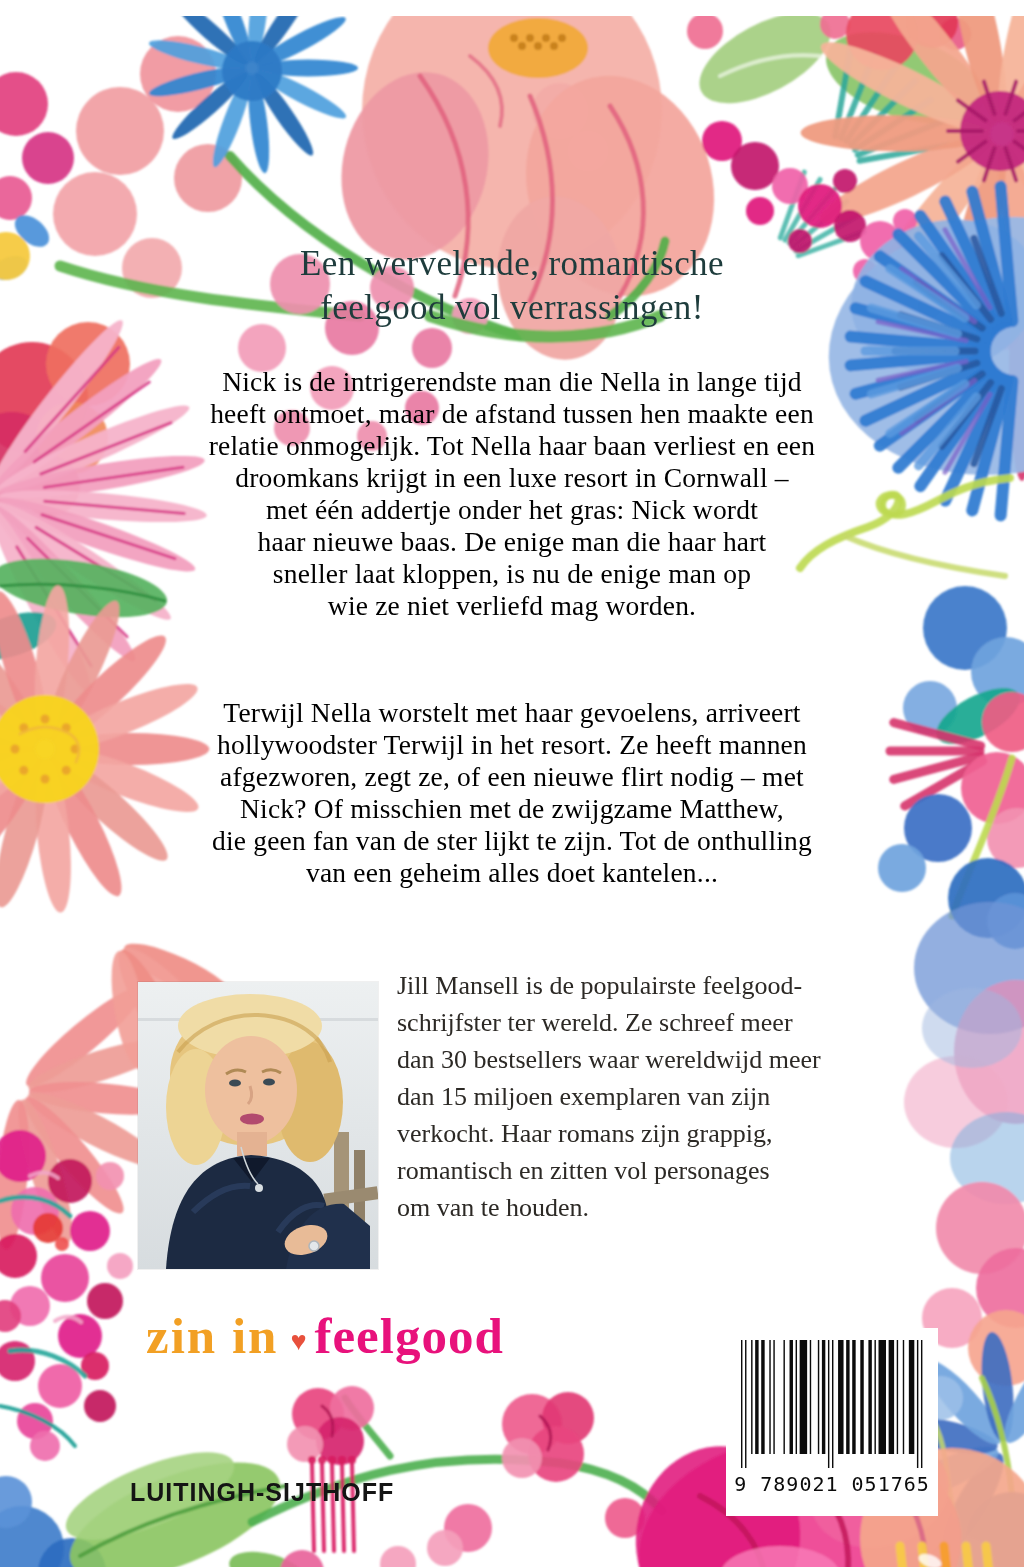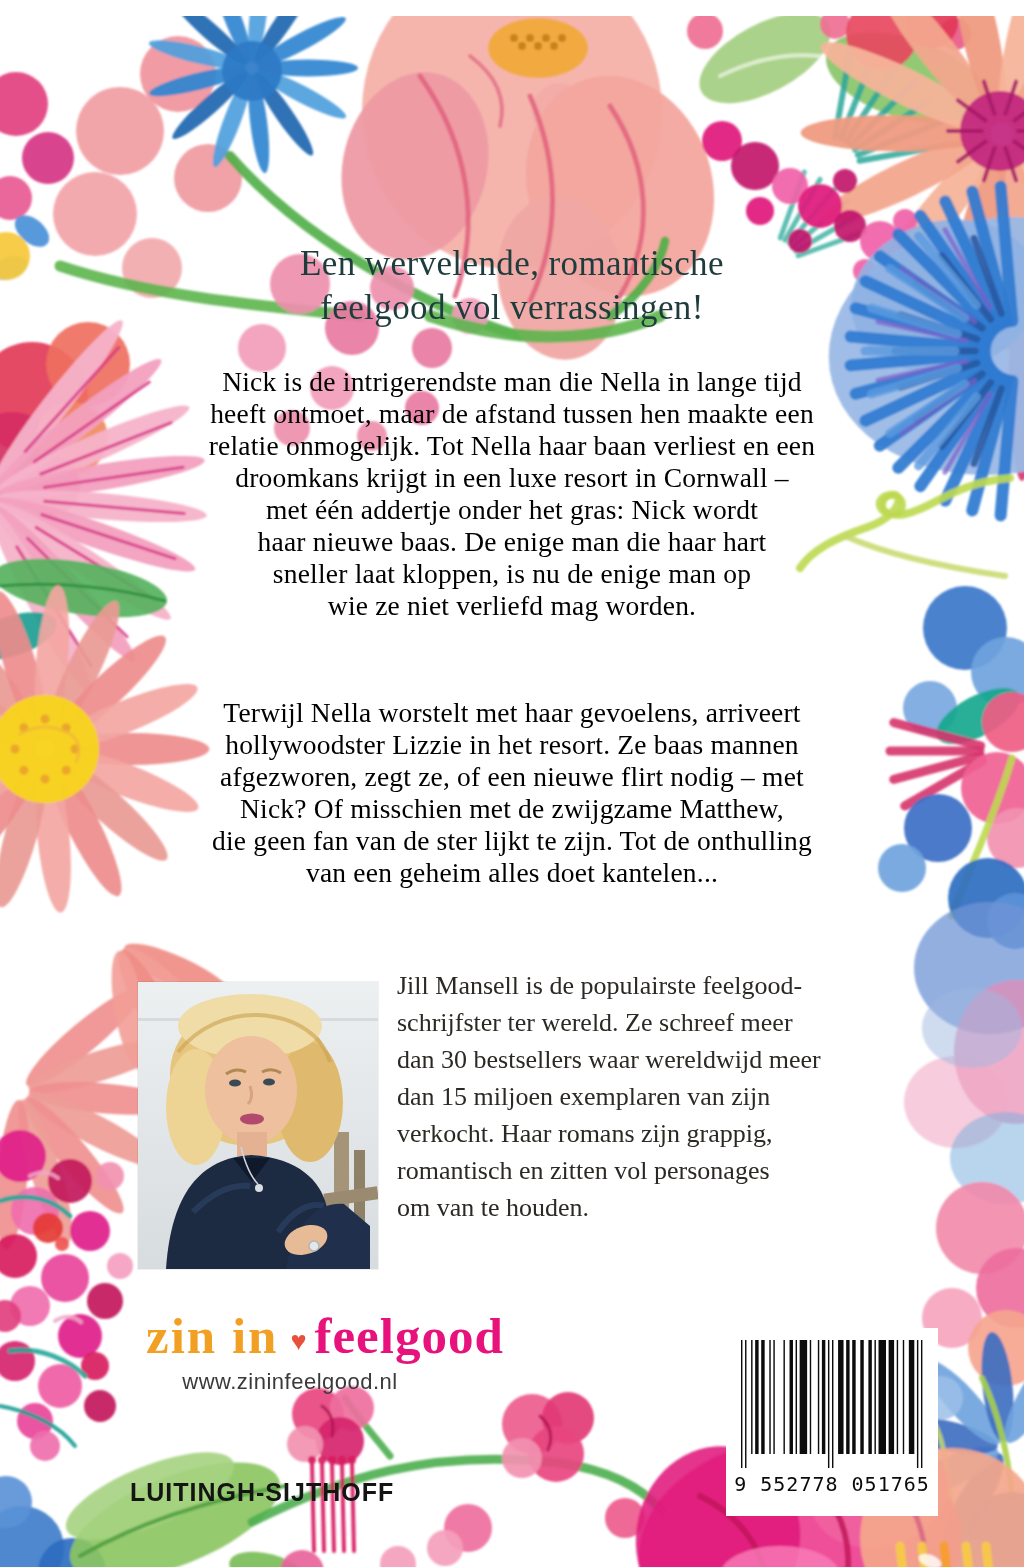--- a/index.html
+++ b/index.html
@@ -390,21 +390,21 @@
 feelgood vol verrassingen!</div>
   <div class="txt para p1">Nick is de intrigerendste man die Nella in lange tijd
 heeft ontmoet, maar de afstand tussen hen maakte een
 relatie onmogelijk. Tot Nella haar baan verliest en een
 droomkans krijgt in een luxe resort in Cornwall –
 met één addertje onder het gras: Nick wordt
 haar nieuwe baas. De enige man die haar hart
 sneller laat kloppen, is nu de enige man op
 wie ze niet verliefd mag worden.</div>
   <div class="txt para p2">Terwijl Nella worstelt met haar gevoelens, arriveert
-hollywoodster Lizzie in het resort. Ze baas mannen
+hollywoodster Terwijl in het resort. Ze heeft mannen
 afgezworen, zegt ze, of een nieuwe flirt nodig – met
 Nick? Of misschien met de zwijgzame Matthew,
 die geen fan van de ster lijkt te zijn. Tot de onthulling
 van een geheim alles doet kantelen...</div>
 
   <div class="photo">
     <svg viewBox="0 0 240 287" width="240" height="287">
       <defs>
         <linearGradient id="pbg" x1="0" y1="0" x2="0" y2="1">
           <stop offset="0" stop-color="#edf0f1"></stop>
@@ -447,21 +447,20 @@
 dan 15 miljoen exemplaren van zijn
 verkocht. Haar romans zijn grappig,
 romantisch en zitten vol personages
 om van te houden.</div>
 
   <div class="logo">
     <span class="l1">zin in</span>
     <span class="lh">♥</span>
     <span class="l2">feelgood</span>
   </div>
-  <div class="www">www.zininfeelgood.nl</div>
 
   <div class="barcode-box">
     <svg id="bars" width="186" height="140" viewBox="0 0 186 140">
         <rect x="2.00" y="0" width="1.42" height="128" fill="#0c0c0c"></rect>
         <rect x="6.04" y="0" width="1.42" height="128" fill="#0c0c0c"></rect>
         <rect x="12.11" y="0" width="1.42" height="114" fill="#0c0c0c"></rect>
         <rect x="16.16" y="0" width="3.44" height="114" fill="#0c0c0c"></rect>
         <rect x="22.22" y="0" width="3.44" height="114" fill="#0c0c0c"></rect>
         <rect x="30.31" y="0" width="1.42" height="114" fill="#0c0c0c"></rect>
         <rect x="34.36" y="0" width="1.42" height="114" fill="#0c0c0c"></rect>
@@ -481,18 +480,18 @@
         <rect x="129.40" y="0" width="3.44" height="114" fill="#0c0c0c"></rect>
         <rect x="135.47" y="0" width="1.42" height="114" fill="#0c0c0c"></rect>
         <rect x="139.51" y="0" width="7.49" height="114" fill="#0c0c0c"></rect>
         <rect x="149.62" y="0" width="5.47" height="114" fill="#0c0c0c"></rect>
         <rect x="157.71" y="0" width="1.42" height="114" fill="#0c0c0c"></rect>
         <rect x="163.78" y="0" width="1.42" height="114" fill="#0c0c0c"></rect>
         <rect x="169.84" y="0" width="5.47" height="114" fill="#0c0c0c"></rect>
         <rect x="177.93" y="0" width="1.42" height="128" fill="#0c0c0c"></rect>
         <rect x="181.98" y="0" width="1.42" height="128" fill="#0c0c0c"></rect>
       </svg>
-    <div class="digits">9 552778 051765</div>
+    <div class="digits">9 789021 051765</div>
   </div>
 
   <div class="publisher">LUITINGH-SIJTHOFF</div>
 
 </div>
 
 </body></html>

